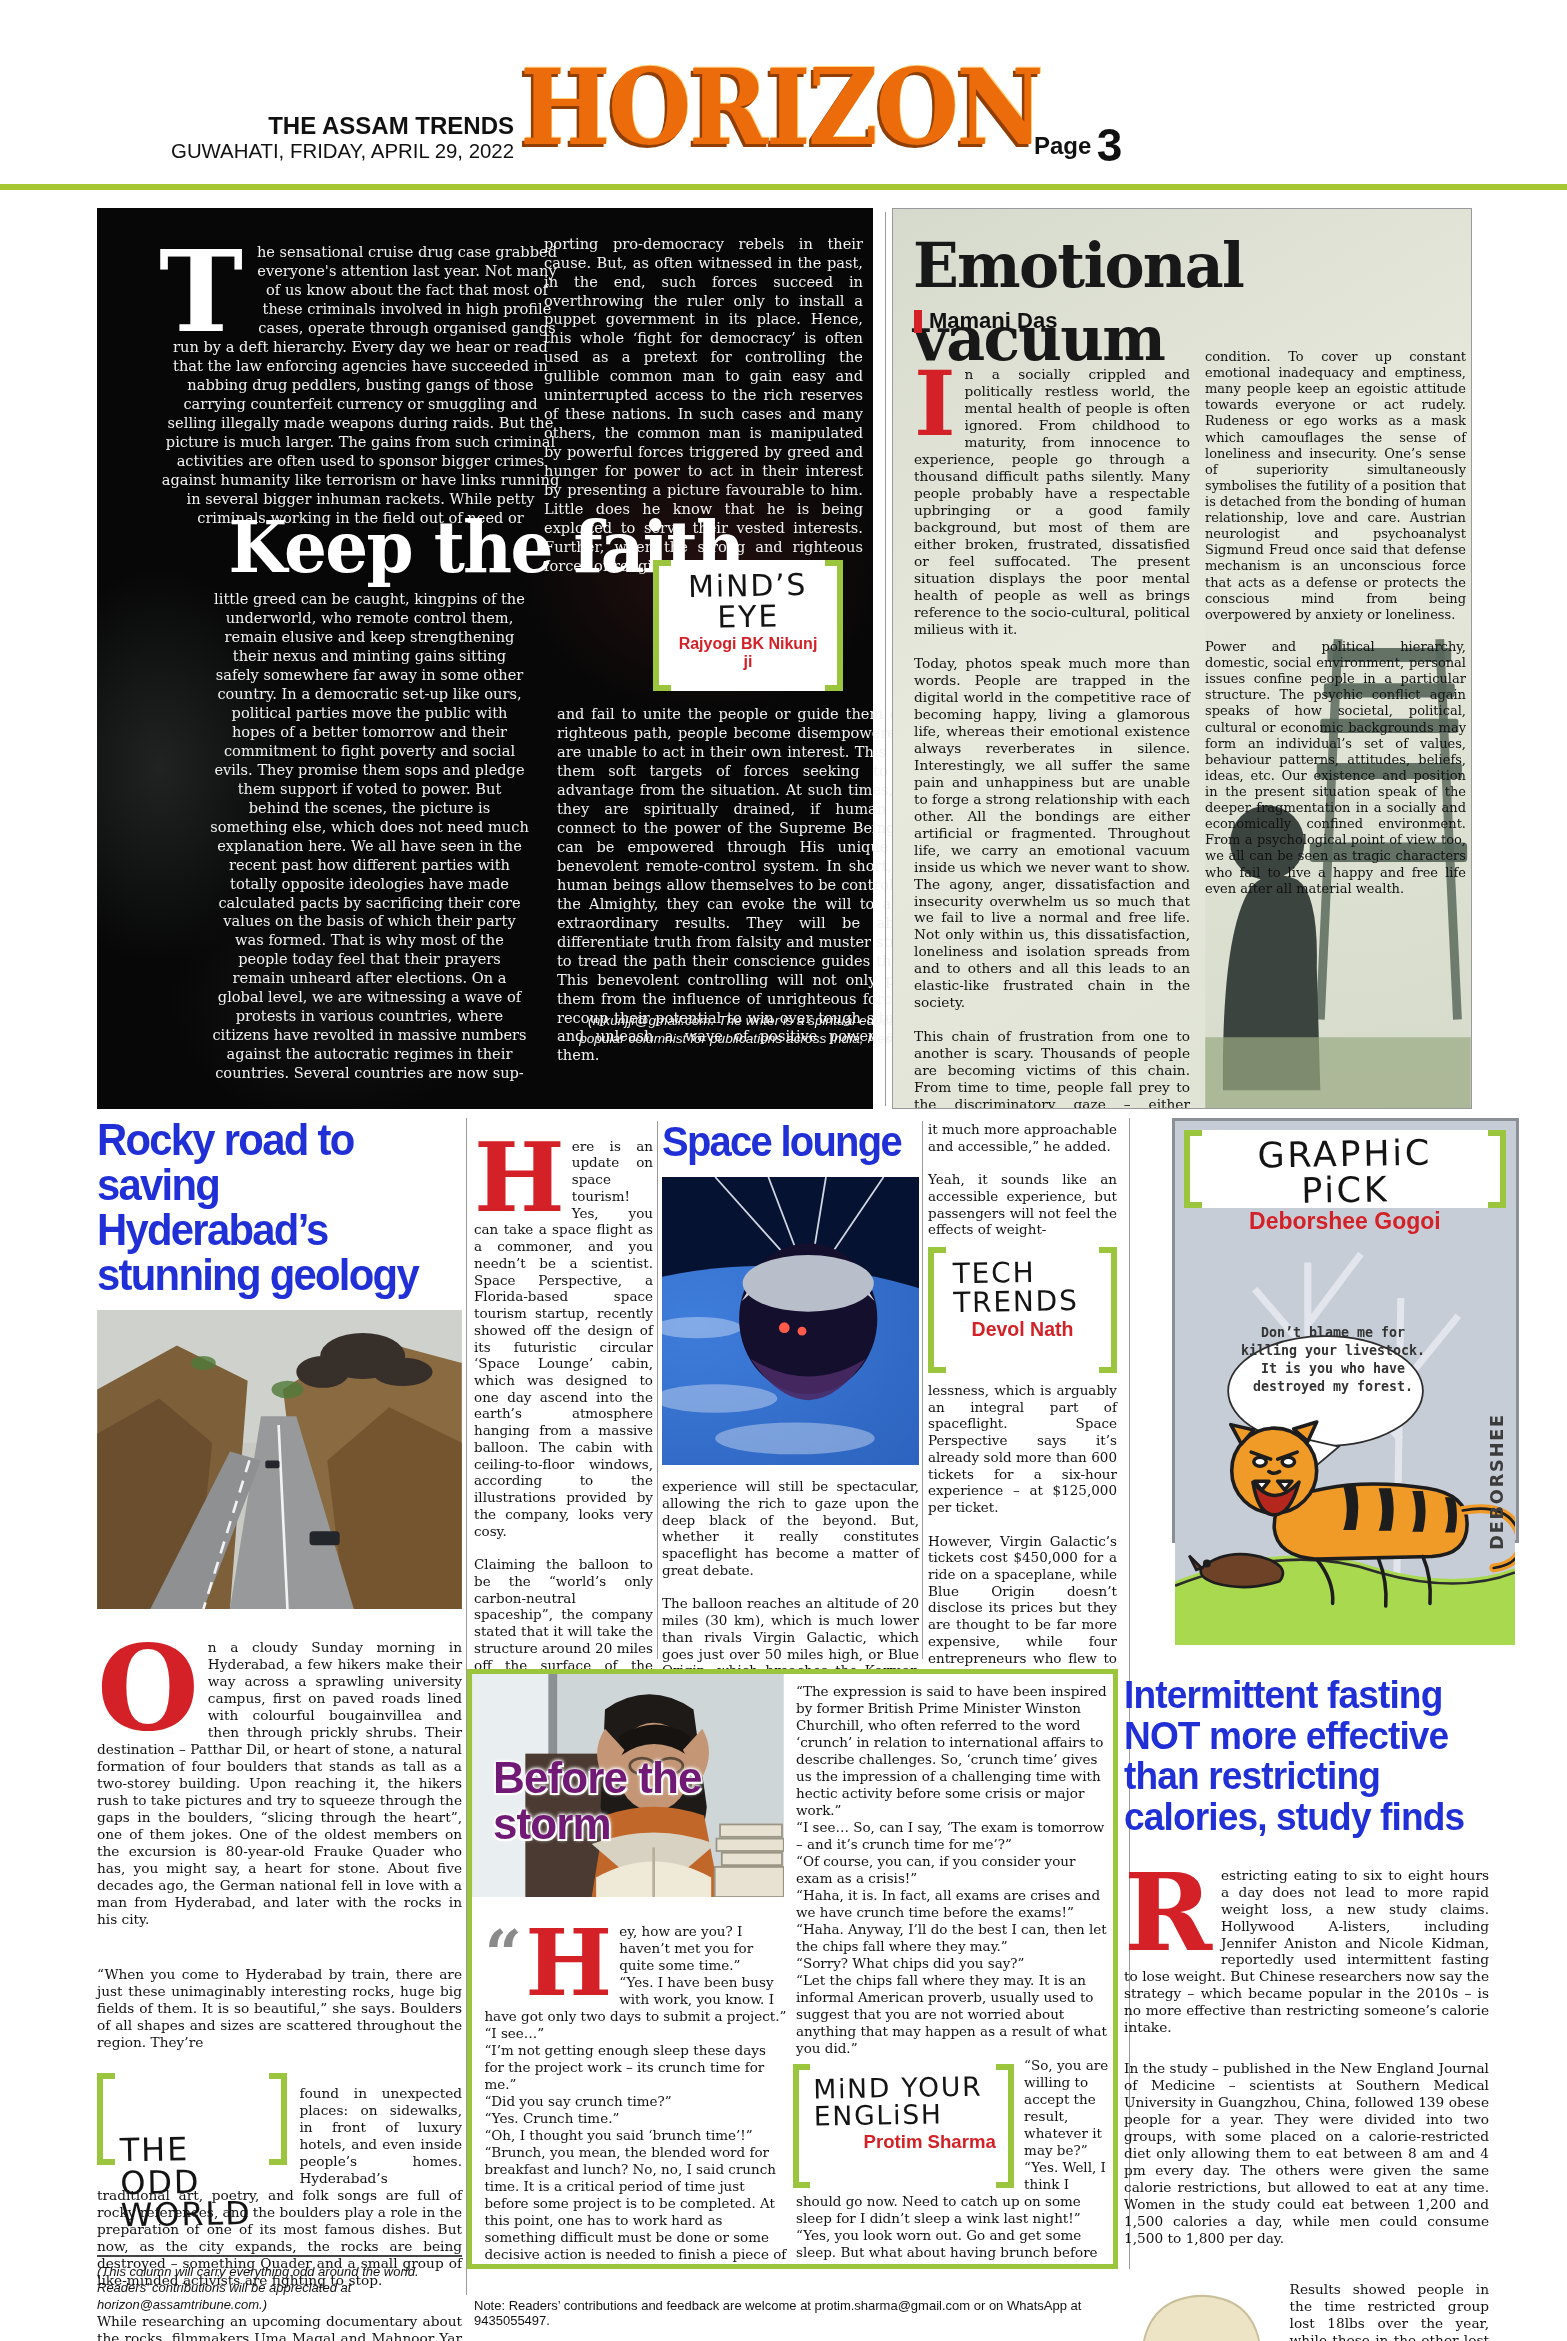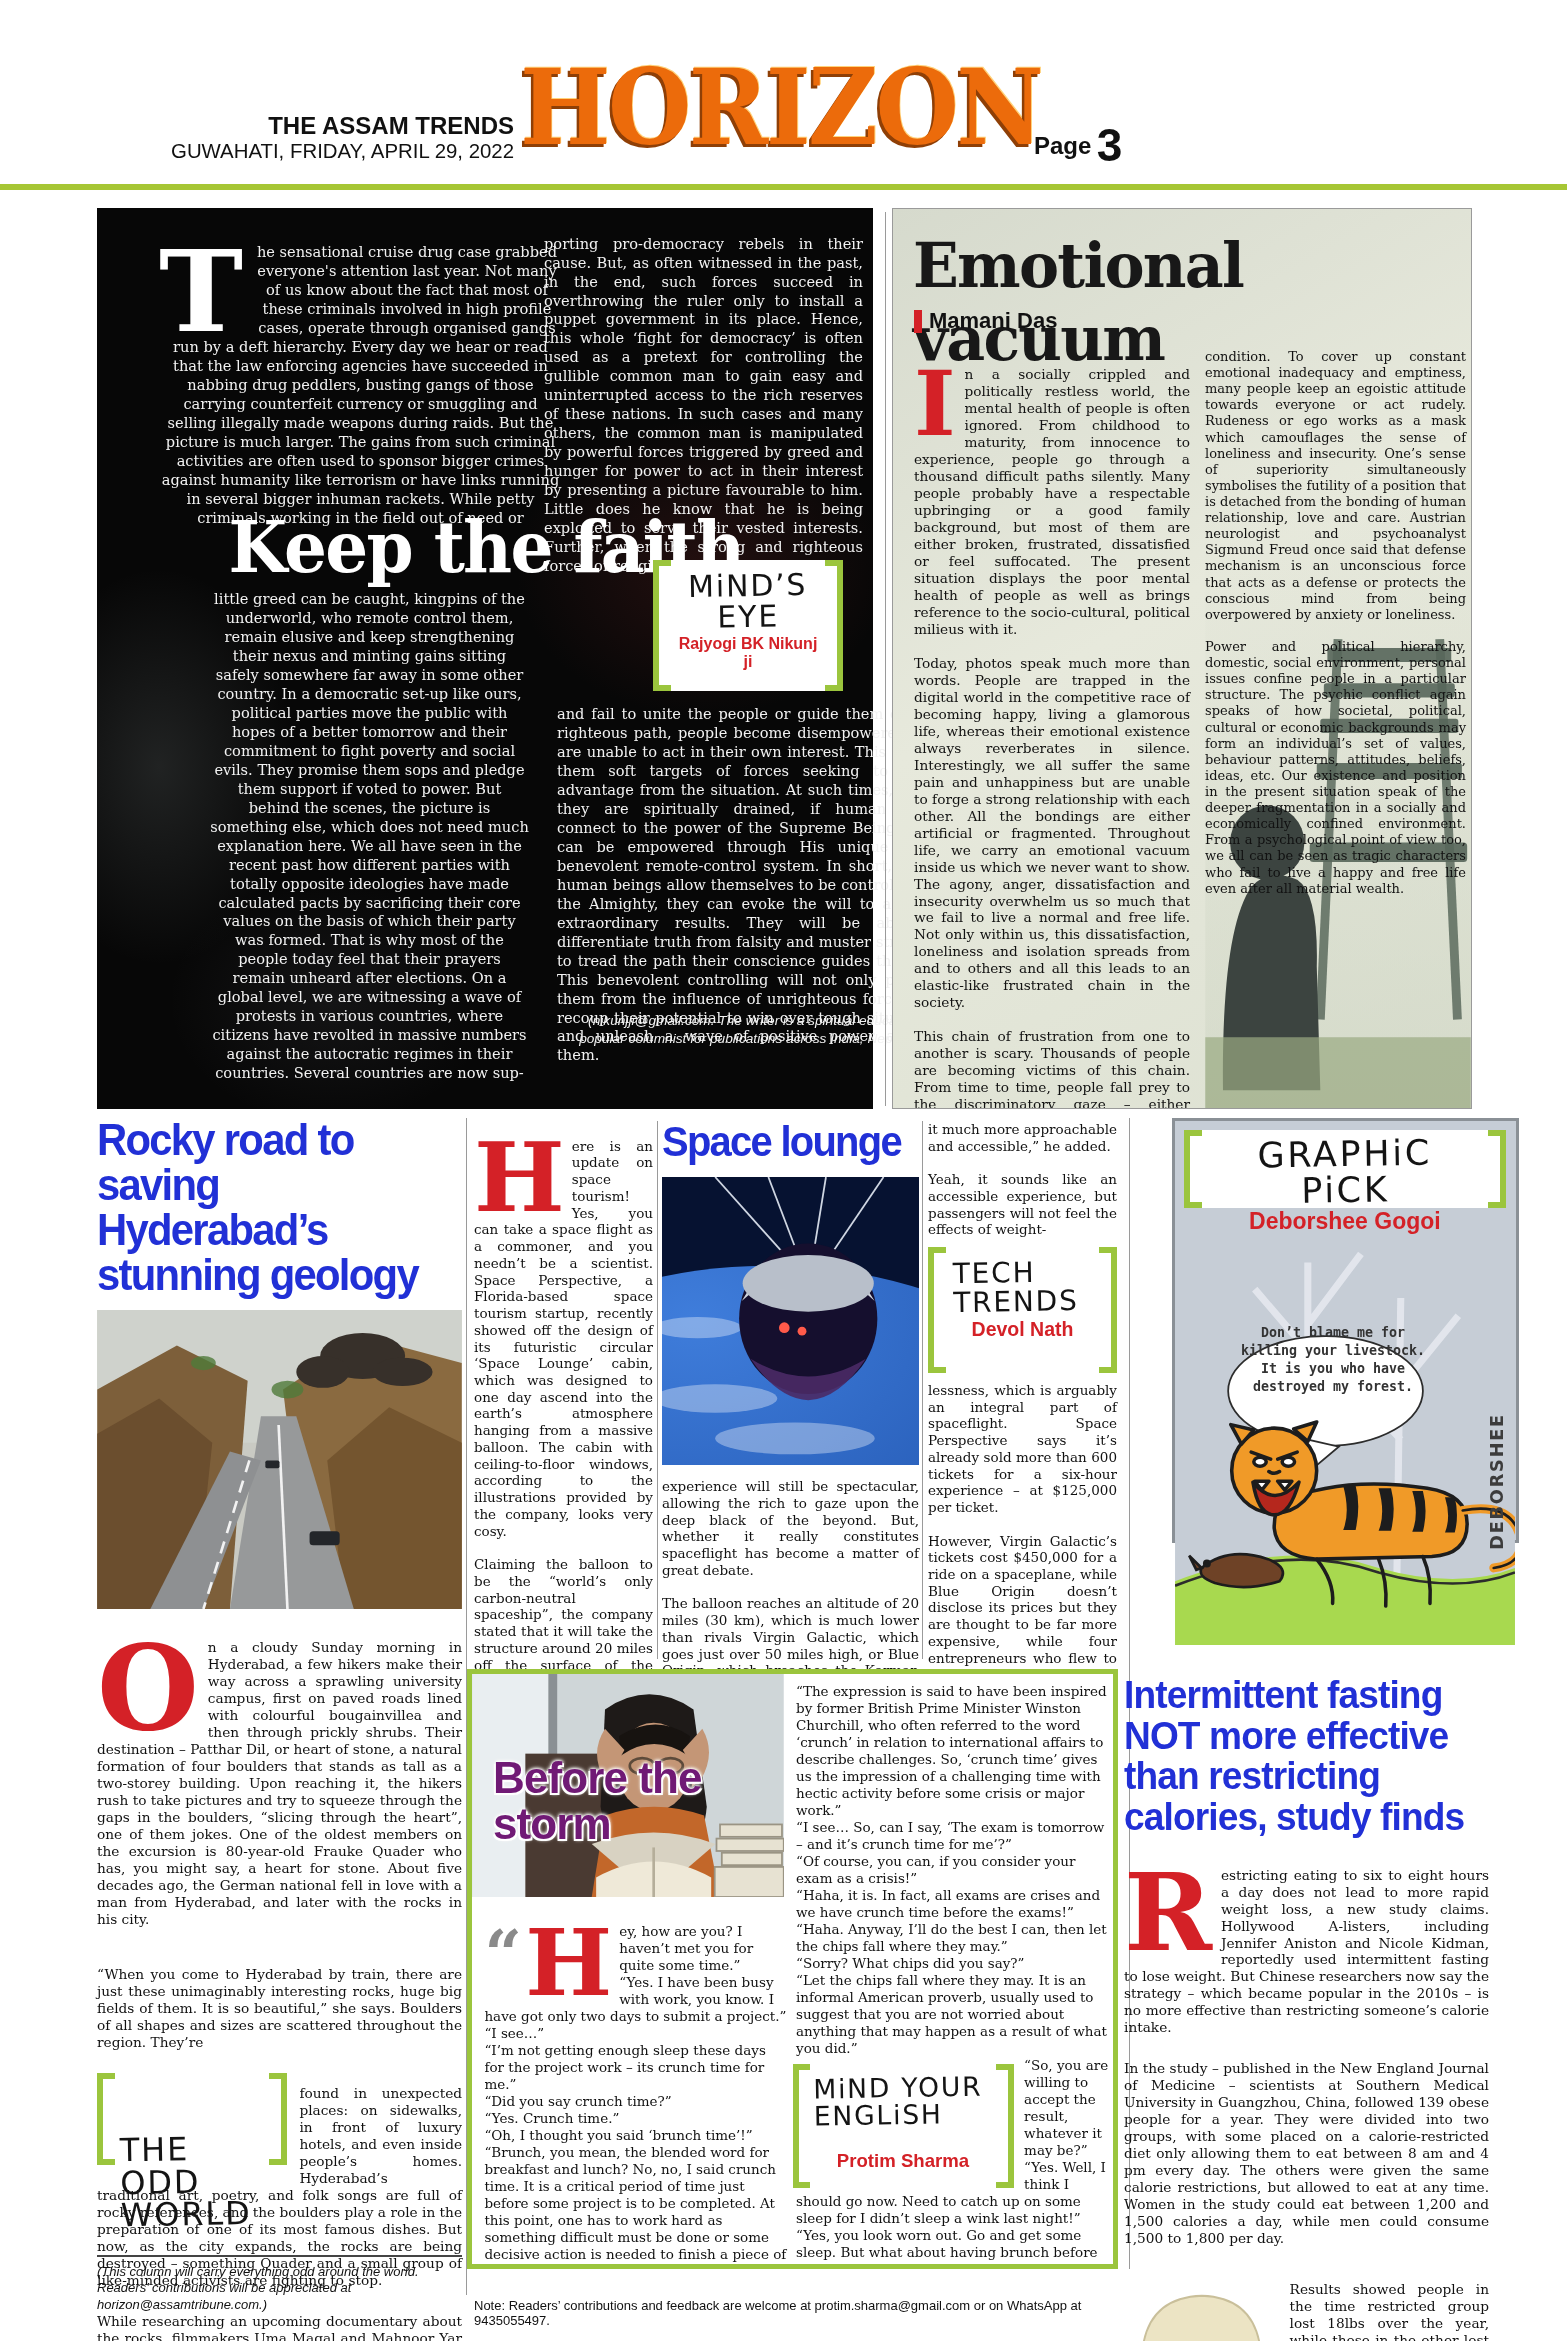--- a/index.html
+++ b/index.html
@@ -124,21 +124,21 @@
                     font-weight:bold; color:#701a75; font-size:44px; line-height:1.05; letter-spacing:-0.9px;
                     text-shadow:0 0 3.5px #fff, 0 0 3.5px #fff, 0 0 5.3px #fff, 1.8px 1.8px 0 #fff, -1.8px 1.8px 0 #fff; }
   .storm-left { position:absolute; left:12.4px; top:232px; width:303px; font-size:13.5px; line-height:1.26;
                 white-space:pre-line; }
   .storm-left .bigquote { float:left; color:#8a8a8a; font-size:65px; line-height:0.6; margin:12.4px 3.5px 0 0;
                           font-family:"DejaVu Serif", serif; font-weight:bold; }
   .storm-left .dropcap { font-size:92px; color:#d42127; margin:5.3px 7px 0 0; }
   .storm-right { position:absolute; left:324px; top:8.9px; width:315px; font-size:13.5px; line-height:1.26; }
   .mye-box { float:left; width:221px; height:124px; padding:10.6px 17.7px 5.3px 17.7px; margin:7px 10.6px 3.5px -3.5px; }
   .mye-box .brand-title { font-size:26.6px; text-align:left; padding-left:3.5px; }
-  .mye-box .brand-author { font-size:18.6px; margin-top:20px; }
+  .mye-box .brand-author { font-size:18.6px; margin-top:1px;text-align:right; }
 
   
   .fasting { position:absolute; left:1124px; top:1675px; width:365px; }
   .fasting-headline { font-family:"Liberation Sans", sans-serif; font-weight:bold; color:#2130d6;
                       font-size:39px; line-height:1.04; letter-spacing:-0.9px; transform:scaleX(0.95);
                       transform-origin:left top; }
   .fasting-body { margin-top:12.4px; font-size:13.7px; }
   .fasting-body .dropcap { font-size:106px; color:#d42127; margin:5.3px 8.9px 0 0; }
   .fast-photo { float:left; margin:7px 10.6px 0 0; }
 

